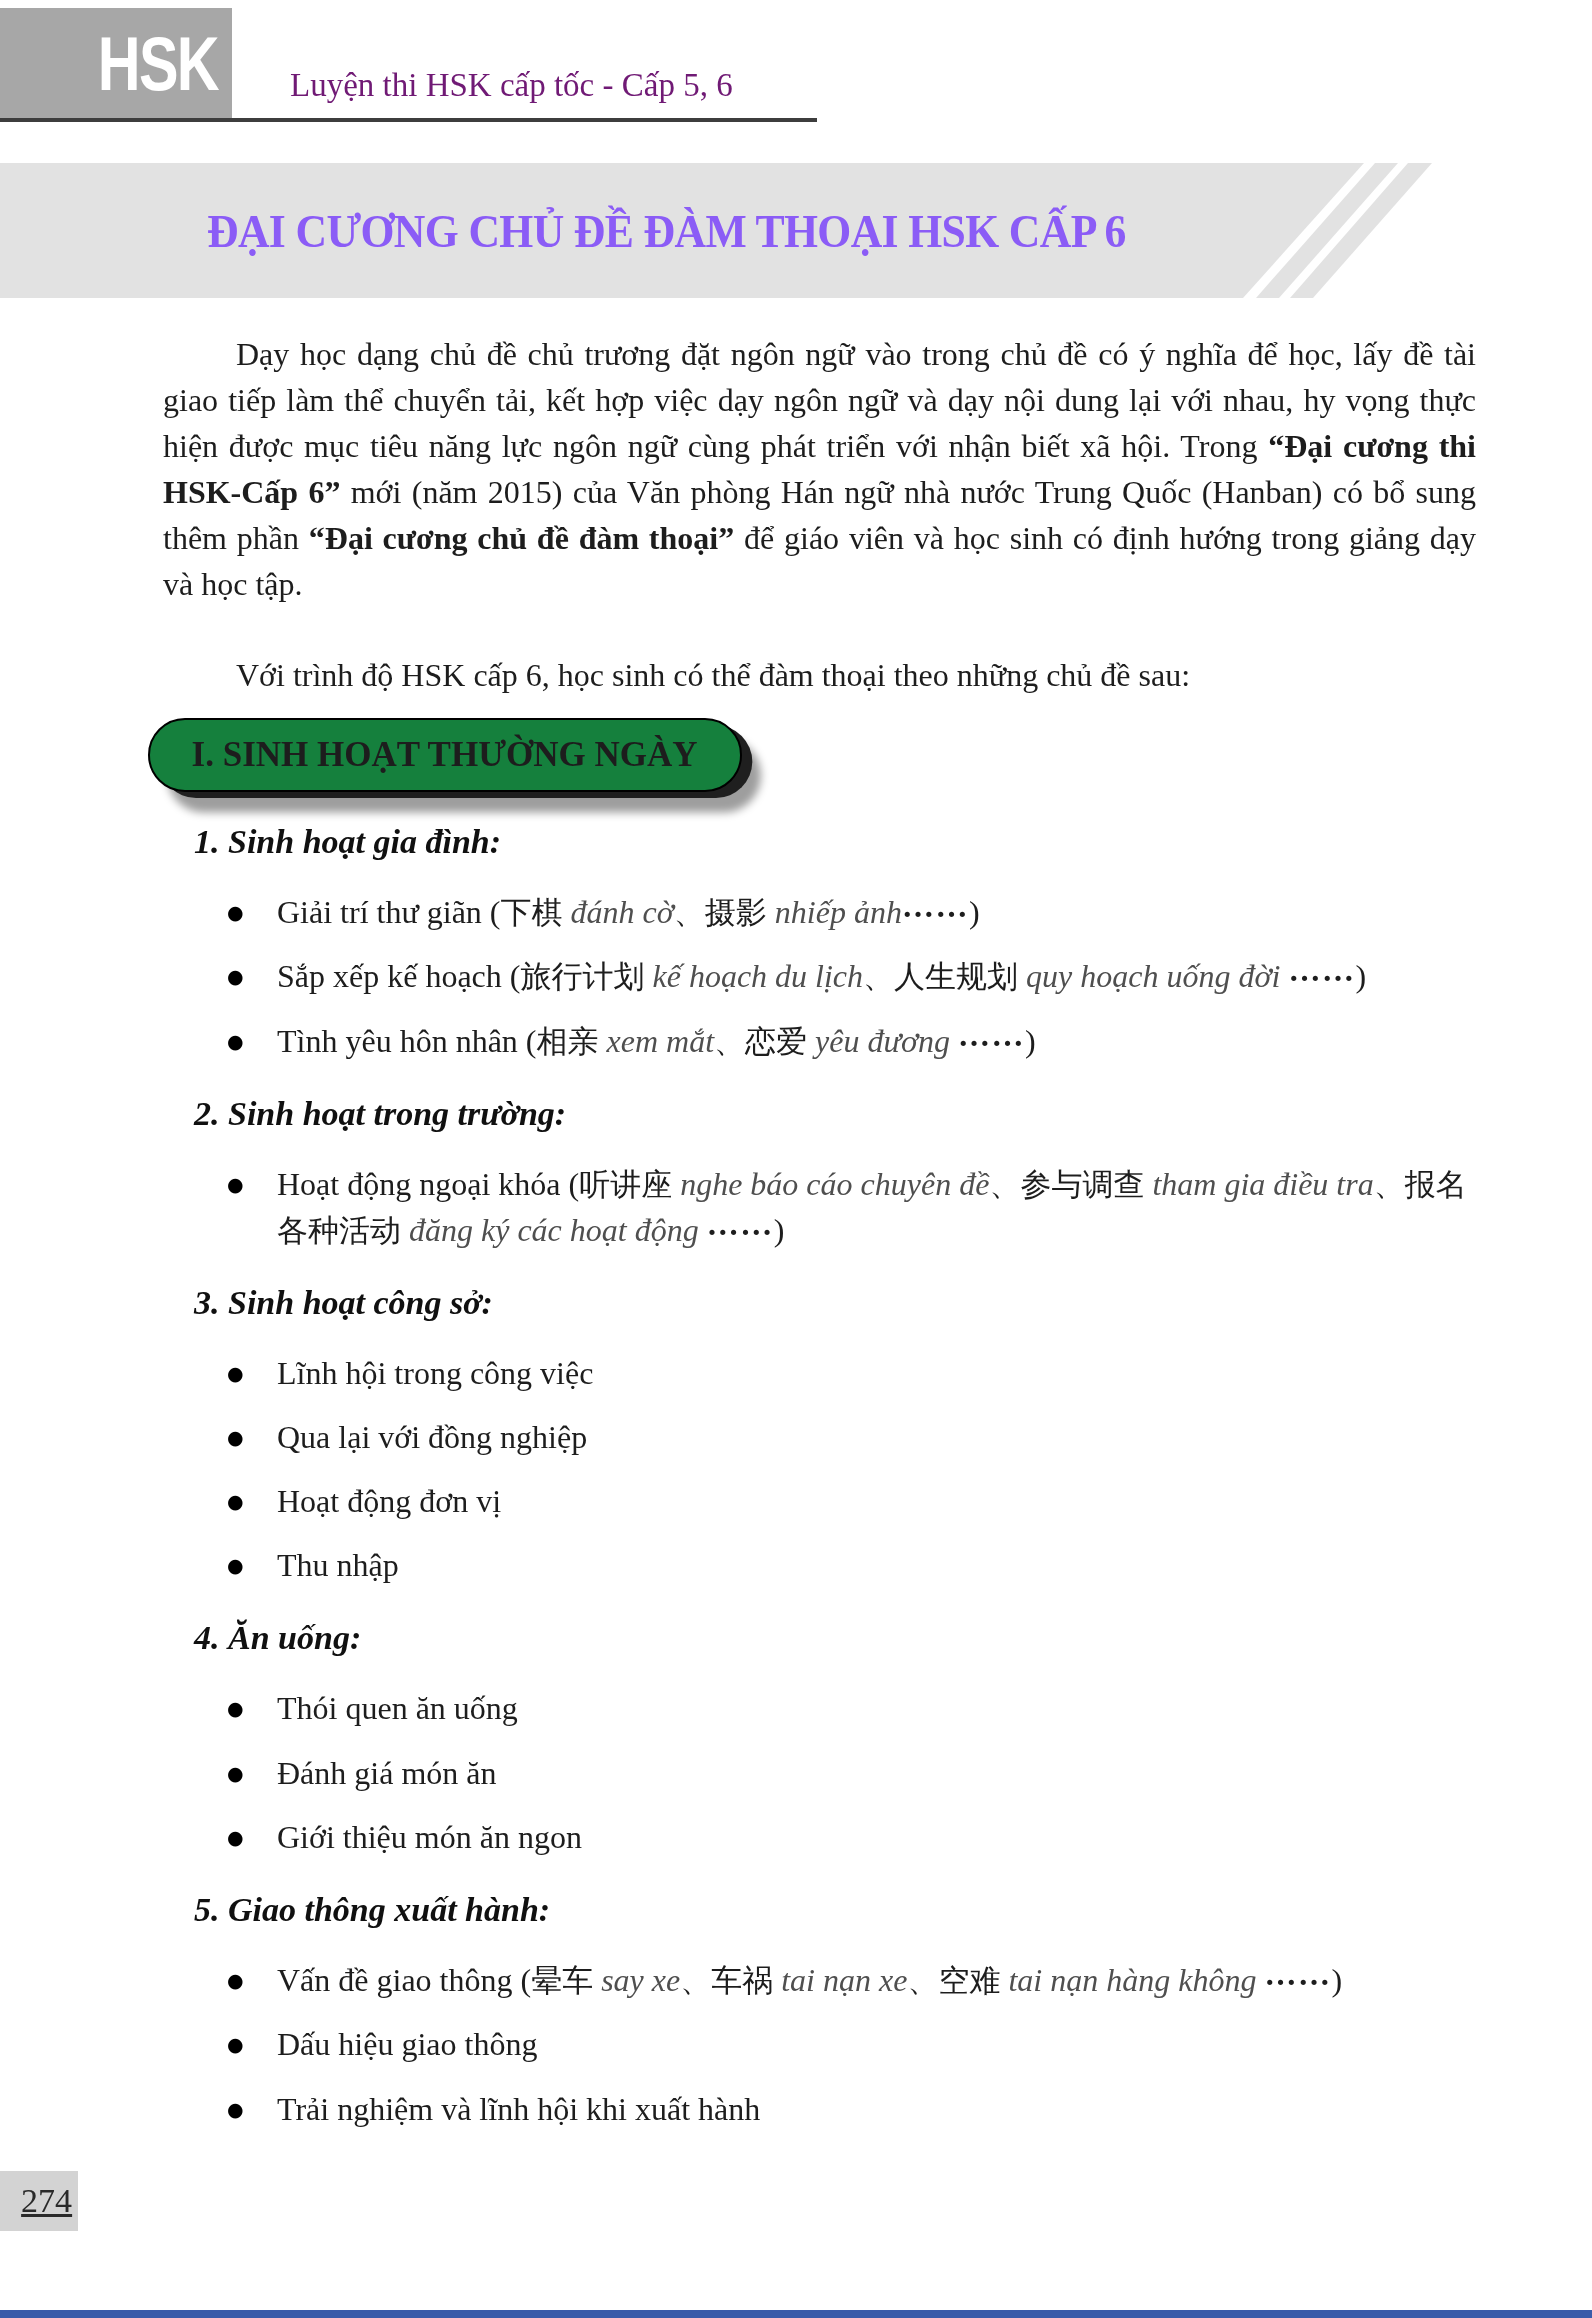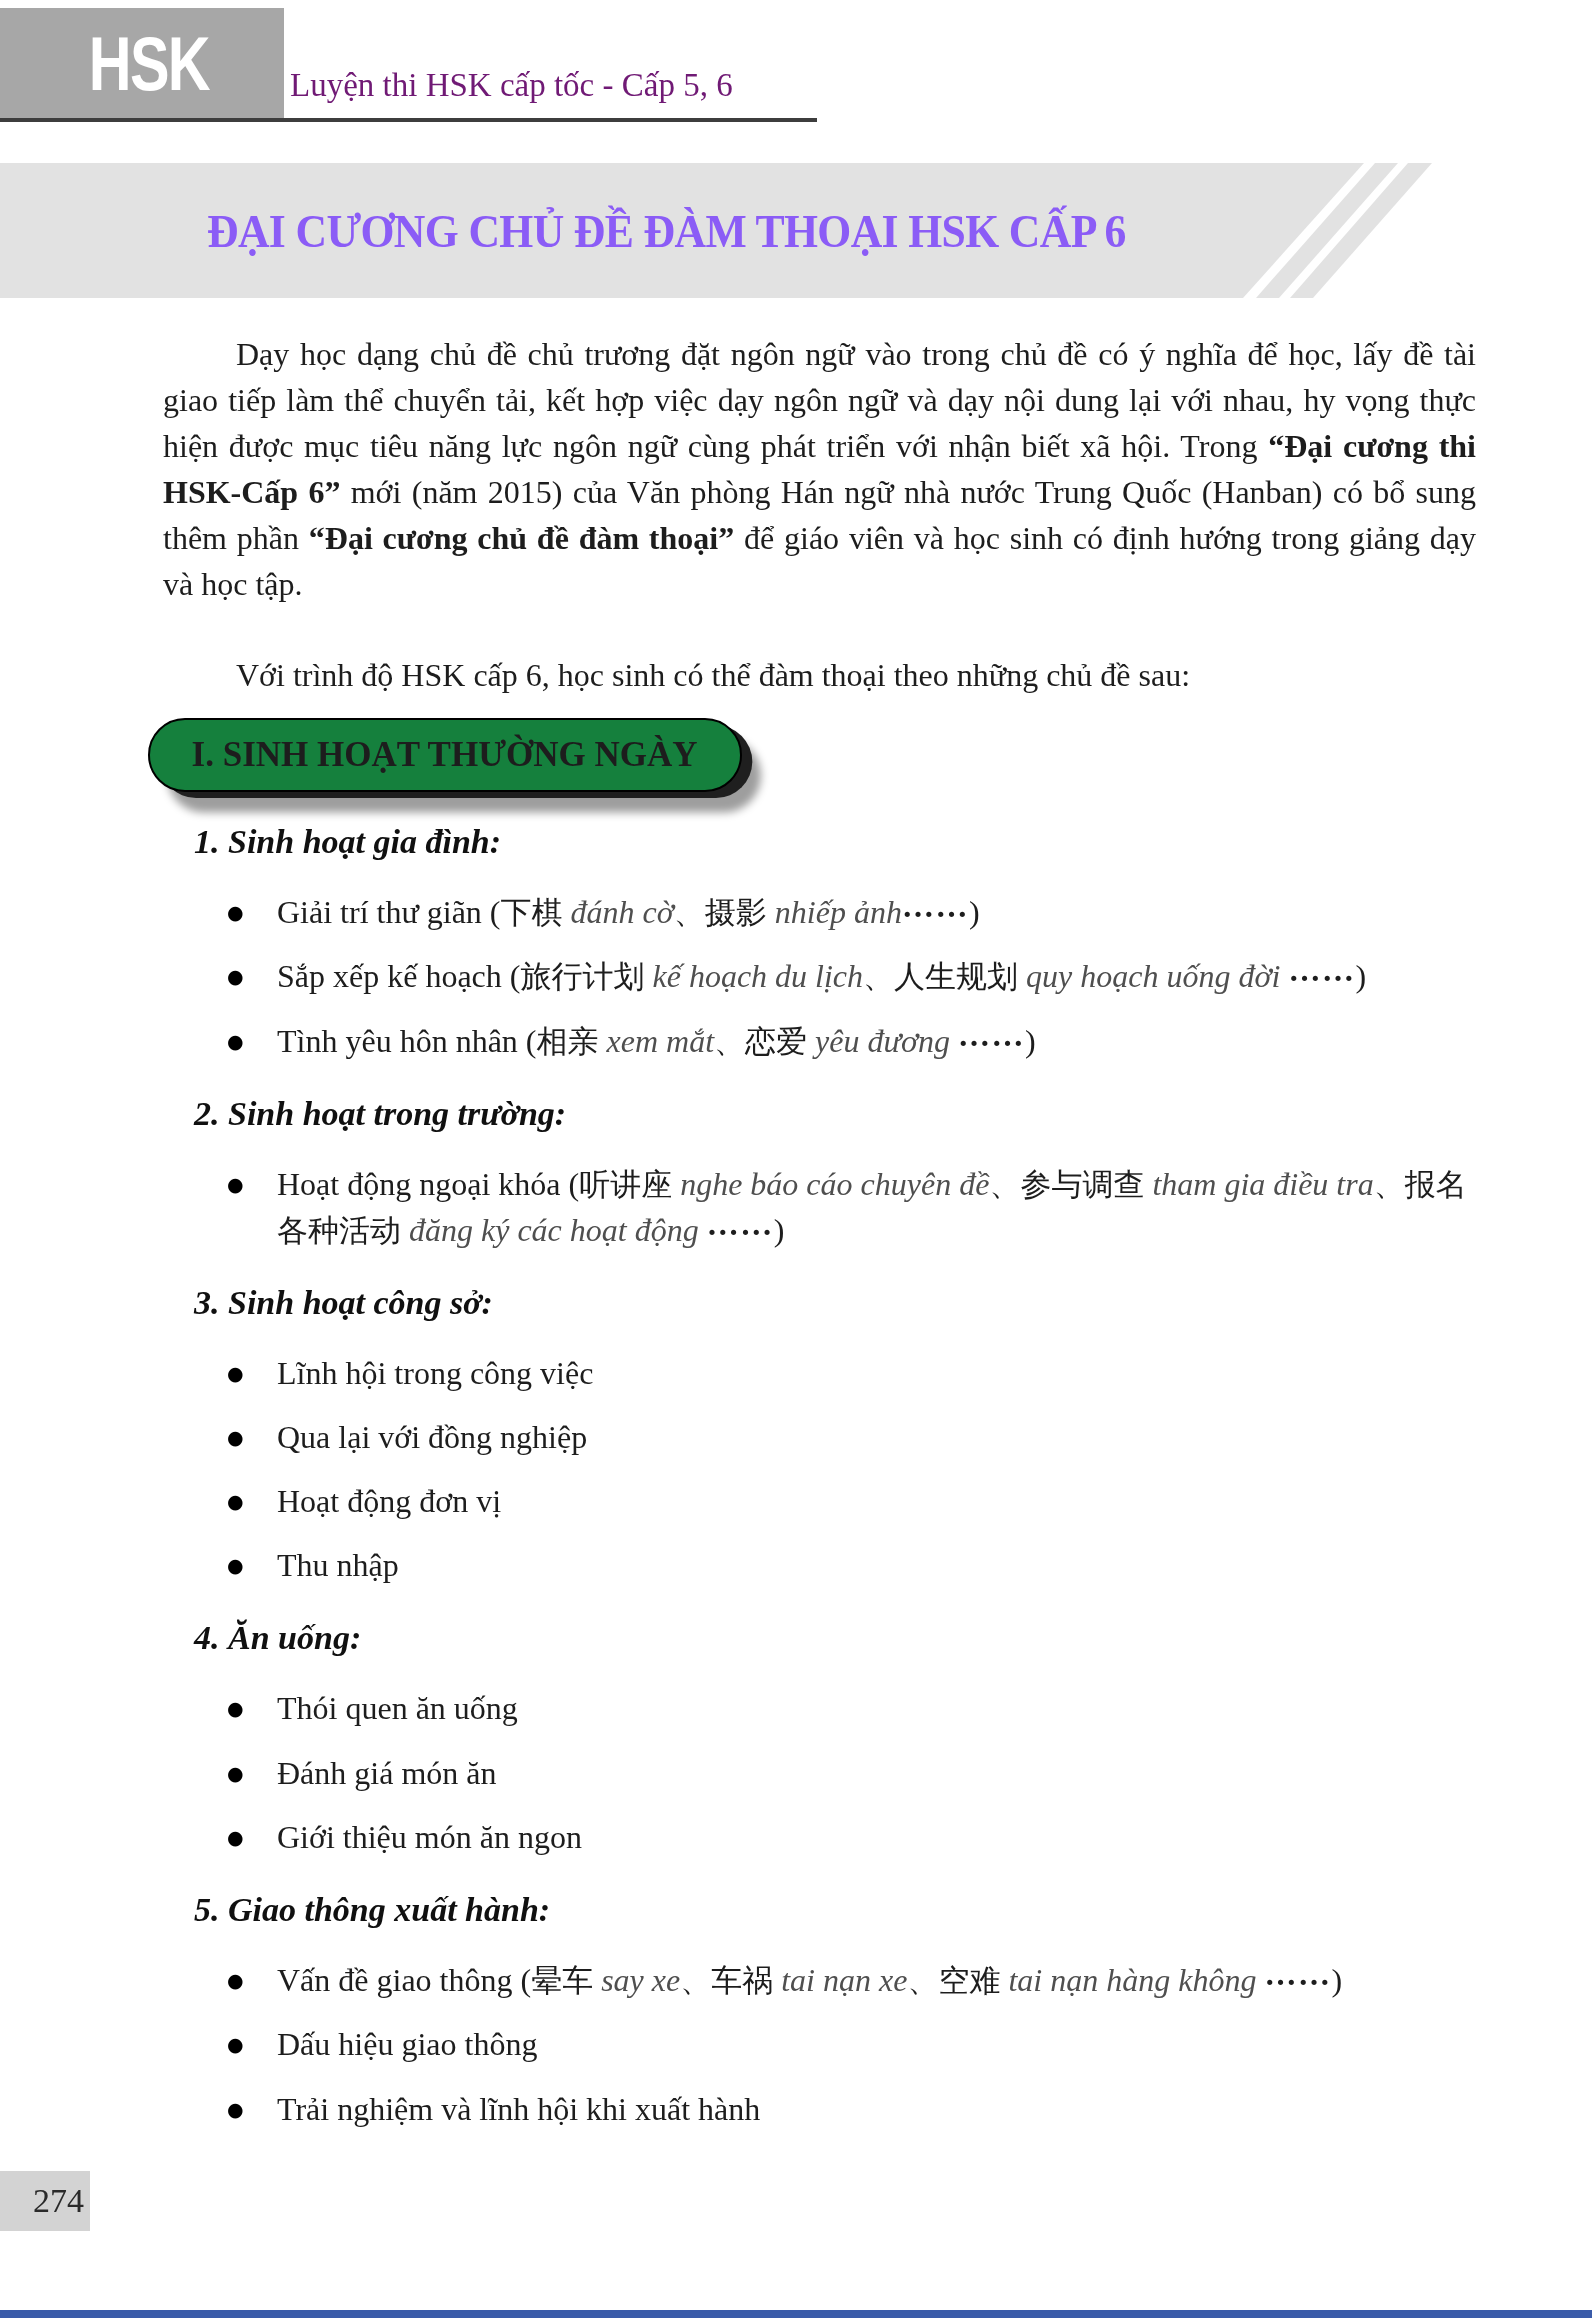--- a/index.html
+++ b/index.html
@@ -7,23 +7,23 @@
     --ink:#1d1d1d; --gloss:#4f4f4f;
   }
   *{margin:0;padding:0;box-sizing:border-box;}
   html,body{background:#fff;}
   body{
     position:relative; width:1592px; height:2319px; overflow:hidden;
     font-family:"Liberation Serif", serif; color:var(--ink);
   }
   
   .logo-box{
-    position:absolute; left:0; top:8px; width:284px; height:111px;
-    background:var(--logo-box); display:flex; align-items:center; justify-content:center;
-    padding-right:20px;
+    position:absolute; left:0; top:8px; width:232px; height:111px;
+    background:var(--logo-box); display:flex; align-items:center; justify-content:flex-end;
+    padding-right:14px;
   }
   .logo-box span{
     font-family:"Liberation Sans", sans-serif; font-weight:bold; font-size:76px;
     color:#fff; display:inline-block; transform:scaleX(.78); transform-origin:right center;
     letter-spacing:-2.2px;
   }
   .header-subtitle{
     position:absolute; left:290px; top:67px; font-size:33px; color:#701a75;
     letter-spacing:0; white-space:nowrap;
   }
@@ -68,23 +68,23 @@
     position:absolute; left:64px; top:0; font-size:19px; line-height:46px; color:#000;
     font-family:"DejaVu Sans", sans-serif;
   }
   .seg-n{}
   .seg-b{font-weight:bold;}
   .seg-c{font-family:"DejaVu Sans", sans-serif; font-size:31px;}
   .seg-g{font-style:italic; color:var(--gloss);}
   .seg-d{font-weight:bold; display:inline-block; transform:translateY(-.18em); letter-spacing:1.5px;}
   
   .pagenum-box{
-    position:absolute; left:0; top:2171px; width:90px; height:60px;
+    position:absolute; left:0; top:2171px; width:78px; height:60px;
     background:var(--footer-box); display:flex; align-items:center; justify-content:flex-end;
-    padding-right:5.9px; font-size:34px; color:#2a2a2a;
+    padding-right:5.9px; font-size:34px; color:#2a2a2a;text-decoration:underline;
   }
   .bottom-bar{position:absolute; left:0; bottom:0; width:100%; height:8.8px; background:var(--accent-bar);}
 </style>
 </head>
 <body>
 
 <div class="logo-box">
   <span>HSK</span>
 </div>
 <div class="header-subtitle">Luyện thi HSK cấp tốc - Cấp 5, 6</div>

